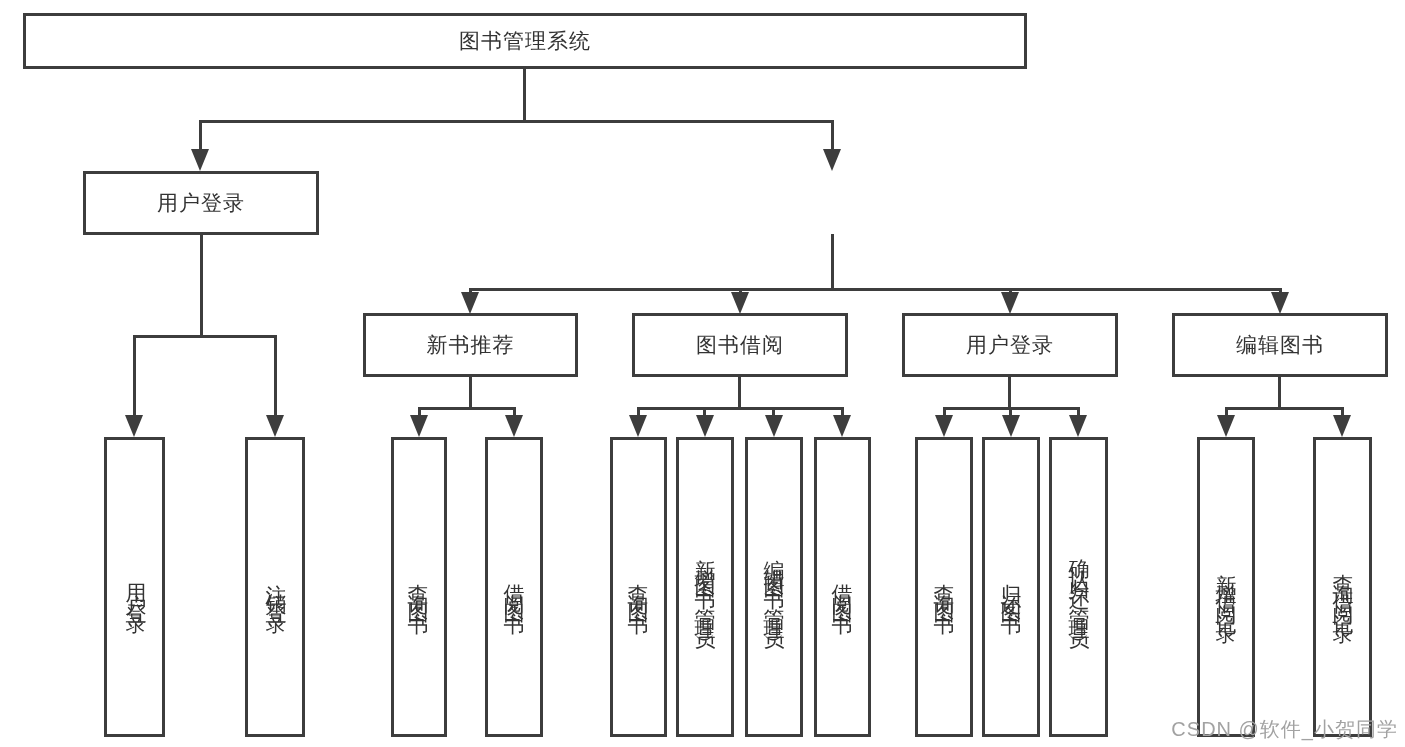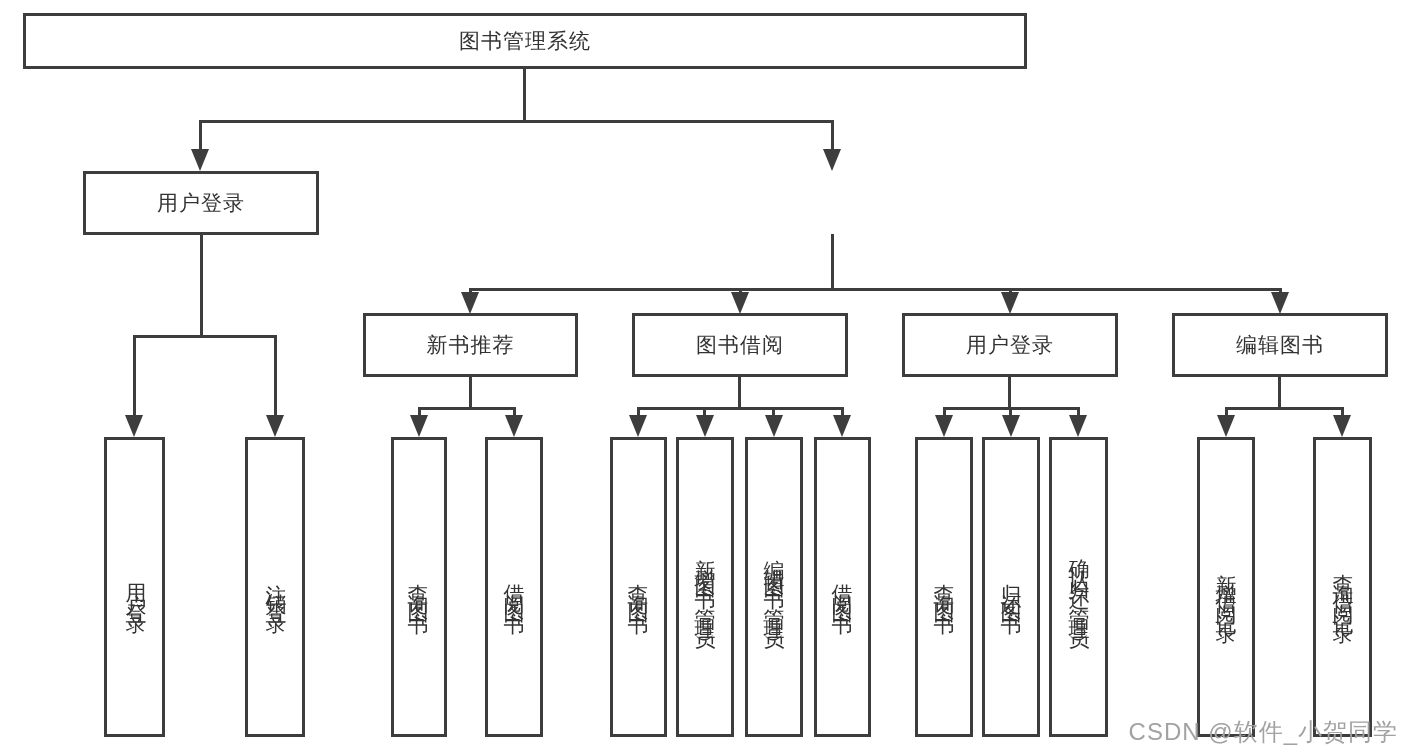--- a/index.html
+++ b/index.html
@@ -47,21 +47,21 @@
   .tri{
     position:absolute;width:0;height:0;
     border-left:9px solid transparent;
     border-right:9px solid transparent;
     border-top:22px solid var(--line);
   }
   .watermark{
     position:absolute;
     top:716px;
     right:7px;
-    font-size:24px;
+    font-size:20px;
     color:var(--wm);
     letter-spacing:1px;
     white-space:nowrap;
     z-index:5;
   }
 </style>
 </head>
 <body>
 
 <div class="stage">

